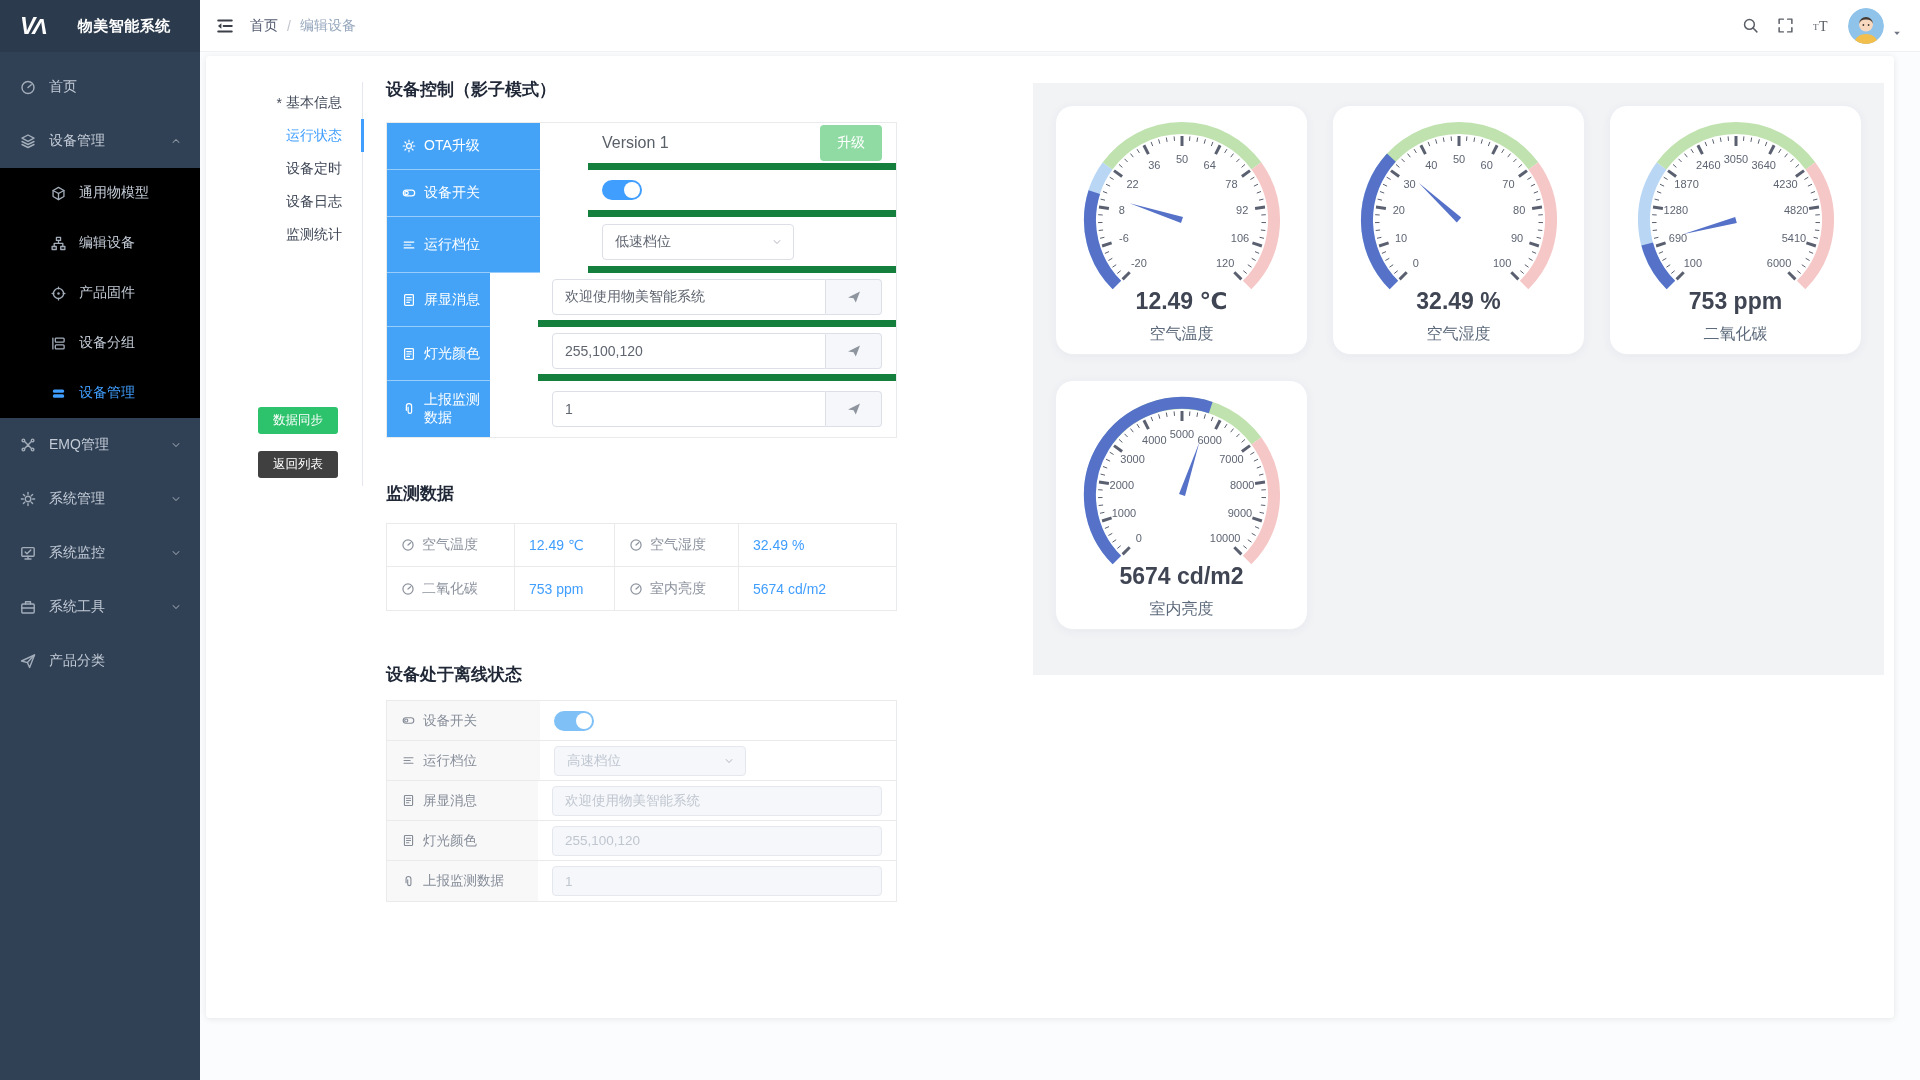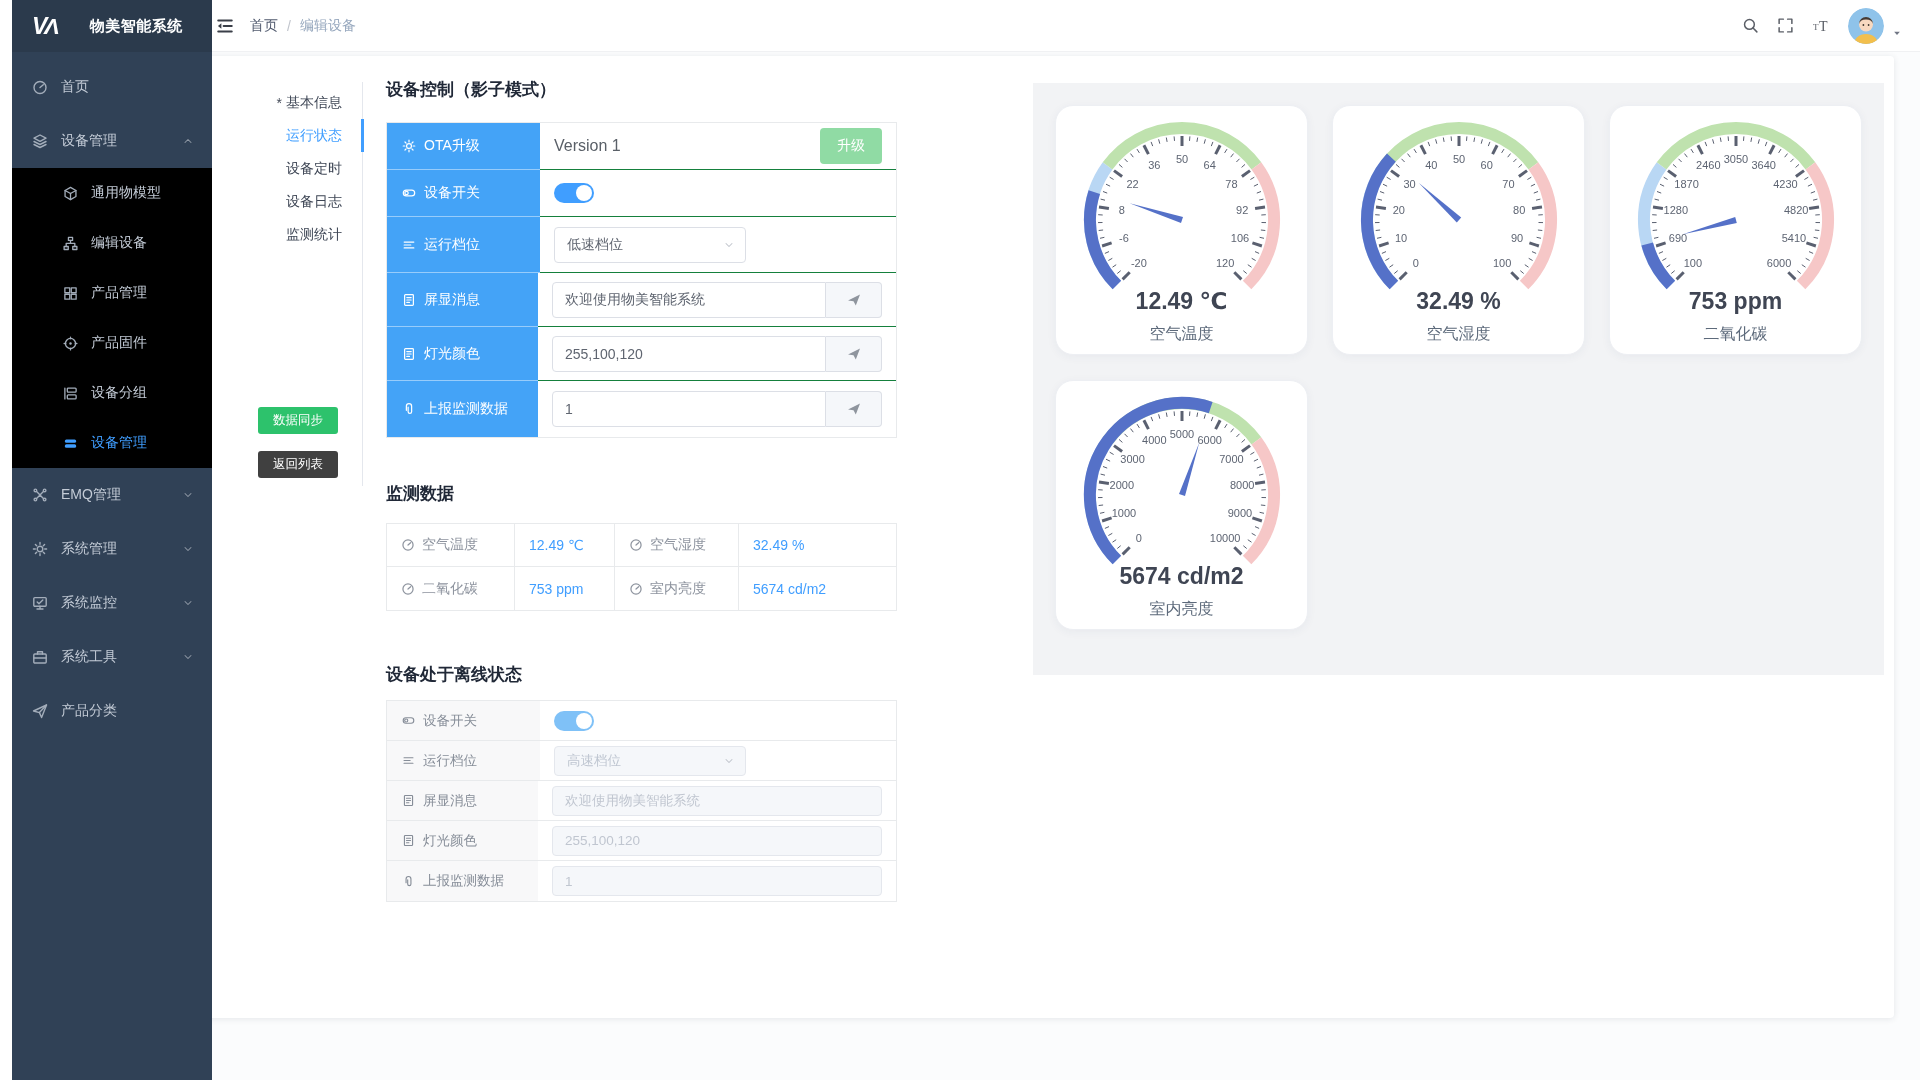--- a/index.html
+++ b/index.html
@@ -1,19 +1,19 @@
 <!DOCTYPE html>
 <html><head>
 <meta charset="utf-8">
 <style>
   *{box-sizing:border-box;margin:0;padding:0;}
   html,body{width:1920px;height:1080px;overflow:hidden;font-family:"Liberation Sans","DejaVu Sans",sans-serif;background:#fff;}
 
   
-  .sidebar{position:fixed;left:12px;top:0;width:200px;height:1080px;background:#304156;z-index:5;}
+  .sidebar{position:fixed;left:0;top:0;width:200px;height:1080px;background:#304156;z-index:5;}
   .logo{height:52px;display:flex;align-items:center;padding-left:20px;background:#2b3a4c;color:#fff;gap:10px;}
   .logo-mark{font-style:italic;font-weight:bold;font-size:23px;letter-spacing:-3px;}
   .logo-title{font-size:15px;font-weight:bold;letter-spacing:.5px;margin-left:23px;}
   .menu{padding-top:8px;}
   .menu-item{height:54px;display:flex;align-items:center;padding:0 18px 0 20px;color:#c3cbd6;font-size:14px;cursor:pointer;}
   .mi-icon{width:16px;height:16px;margin-right:13px;color:#a3adba;display:flex;align-items:center;justify-content:center;flex:none;}
   .mi-label{flex:1;}
   .mi-caret{color:#8f98a5;display:flex;}
   .submenu{background:#000000;}
   .submenu .menu-item{height:50px;padding-left:50px;}
@@ -47,24 +47,24 @@
   .btn-back{top:395px;background:#404040;}
 
   
   .form-col{position:absolute;left:180px;top:0;width:511px;}
   .panel-title{font-size:17px;font-weight:bold;color:#202837;}
   .pt-shadow{margin-top:22px;}
   .pt-monitor{margin-top:44px;}
   .pt-offline{margin-top:52px;}
 
   .shadow-table{margin-top:21px;border:1px solid #e8eaec;}
-  .srow{display:flex;}
+  .srow{display:flex;gap:48px;}
   .scell-label{width:153px;background:#44a3f7;color:#fff;display:flex;align-items:center;gap:8px;padding-left:15px;font-size:14px;border-bottom:1px solid rgba(255,255,255,.45);}
   .srow:last-child .scell-label{border-bottom:none;}
-  .scell-content{flex:1;display:flex;align-items:center;padding:0 14px;border-bottom:1px solid #15803d;position:relative;background:#fff;}
+  .scell-content{flex:1;display:flex;align-items:center;padding:0 14px;border-bottom:7px solid #15803d;position:relative;background:#fff;}
   .srow:last-child .scell-content{border-bottom:none;}
   .ota-version{font-size:16px;color:#5a6068;}
   .upgrade-btn{position:absolute;right:14px;width:62px;height:36px;border:none;border-radius:4px;background:#90dba4;color:#fff;font-size:14px;cursor:pointer;font-family:inherit;}
 
   .toggle{width:40px;height:20px;border-radius:10px;background:#409eff;position:relative;cursor:pointer;flex:none;}
   .toggle .knob{position:absolute;right:2px;top:2px;width:16px;height:16px;background:#fff;border-radius:50%;}
   .toggle.light{background:#7fc1f7;cursor:default;}
 
   .sel{width:192px;height:36px;border:1px solid #dcdfe6;border-radius:4px;display:flex;align-items:center;justify-content:space-between;padding:0 10px 0 12px;font-size:14px;color:#5f6570;background:#fff;cursor:pointer;}
   .sel .chev{color:#c0c4cc;display:flex;}
@@ -142,31 +142,20 @@
         <div class="menu-item">
           <span class="mi-icon" style="display: flex;">
             <svg width="15" height="15" viewBox="0 0 16 16" fill="none" stroke="currentColor" stroke-width="1.4" stroke-linecap="round" stroke-linejoin="round">
               <rect x="5.8" y="1.5" width="4.4" height="3.2"></rect>
               <rect x="1.2" y="11.2" width="4.4" height="3.2"></rect>
               <rect x="10.4" y="11.2" width="4.4" height="3.2"></rect>
               <path d="M8 4.7 V7.8 M3.4 11.2 V7.8 H12.6 V11.2"></path>
             </svg>
           </span>
           <span class="mi-label">编辑设备</span>
-        </div>
-        <div class="menu-item">
-          <span class="mi-icon" style="display: flex;">
-            <svg width="15" height="15" viewBox="0 0 16 16" fill="none" stroke="currentColor" stroke-width="1.4" stroke-linecap="round" stroke-linejoin="round">
-              <rect x="2" y="2" width="5.2" height="5.2"></rect>
-              <rect x="8.8" y="2" width="5.2" height="5.2"></rect>
-              <rect x="2" y="8.8" width="5.2" height="5.2"></rect>
-              <rect x="8.8" y="8.8" width="5.2" height="5.2"></rect>
-            </svg>
-          </span>
-          <span class="mi-label">产品管理</span>
         </div>
         <div class="menu-item">
           <span class="mi-icon" style="display: flex;">
             <svg width="15" height="15" viewBox="0 0 16 16" fill="none" stroke="currentColor" stroke-width="1.4" stroke-linecap="round" stroke-linejoin="round">
               <circle cx="8" cy="8" r="5.4"></circle>
               <circle cx="8" cy="8" r="1.3" fill="currentColor" stroke="none"></circle>
               <path d="M8 1.2 V3 M8 13 V14.8 M1.2 8 H3 M13 8 H14.8"></path>
             </svg>
           </span>
           <span class="mi-label">产品固件</span>

